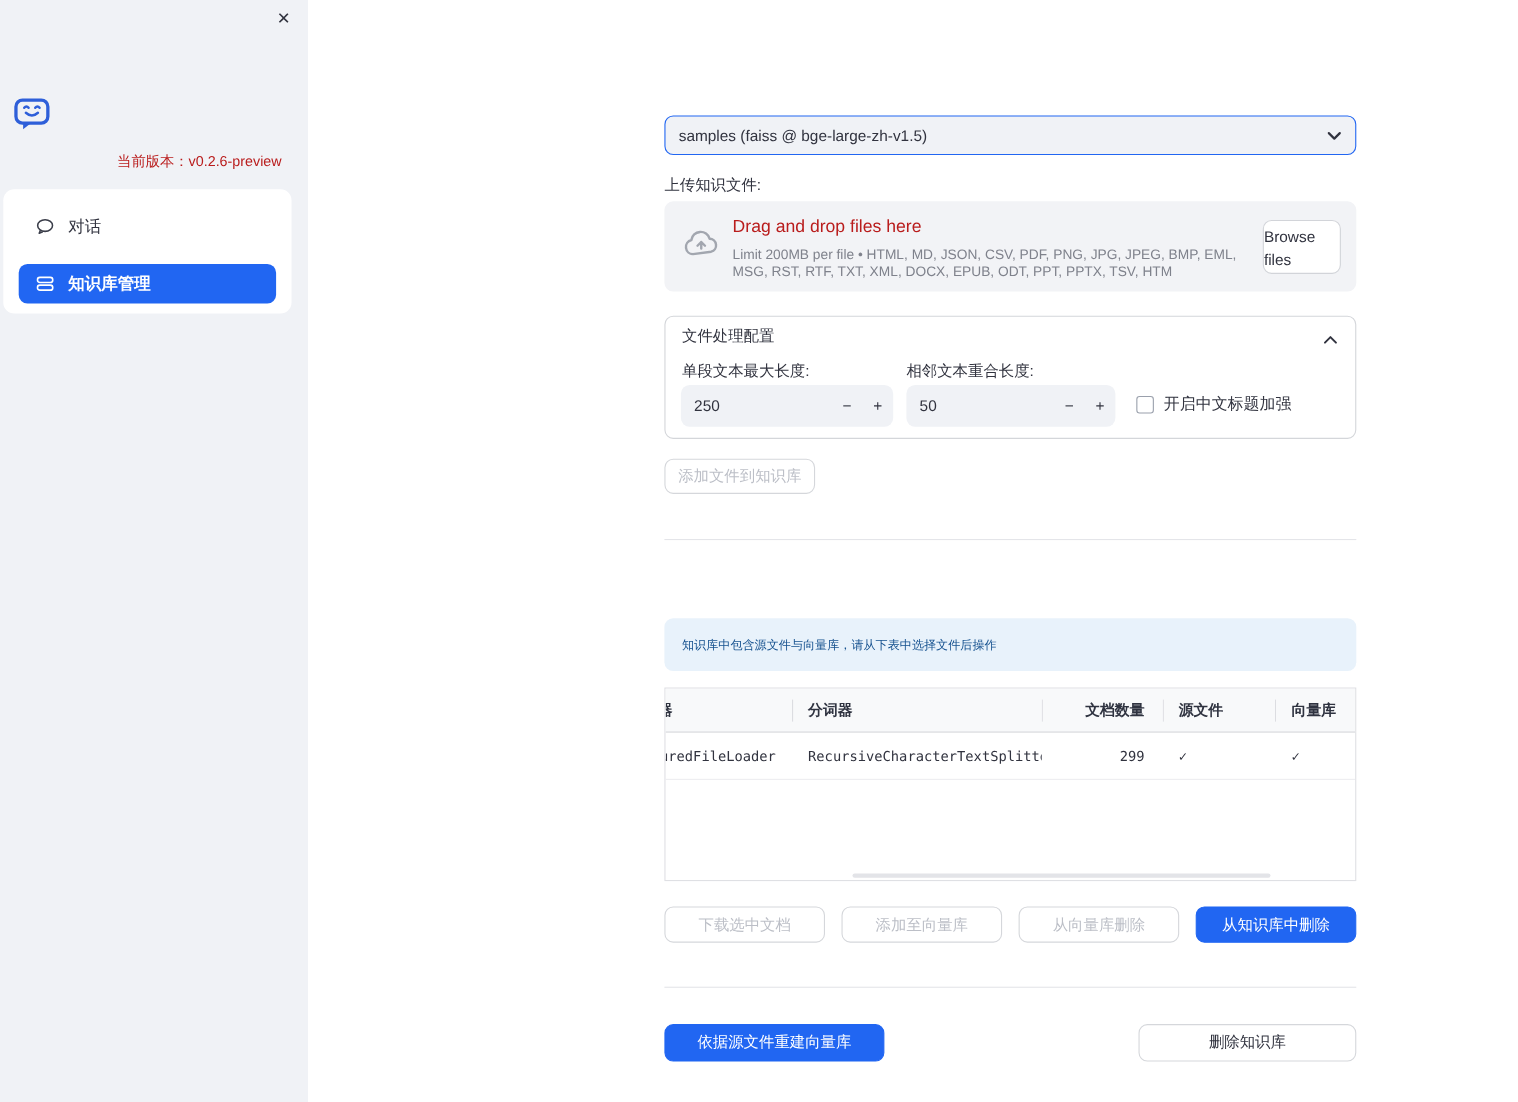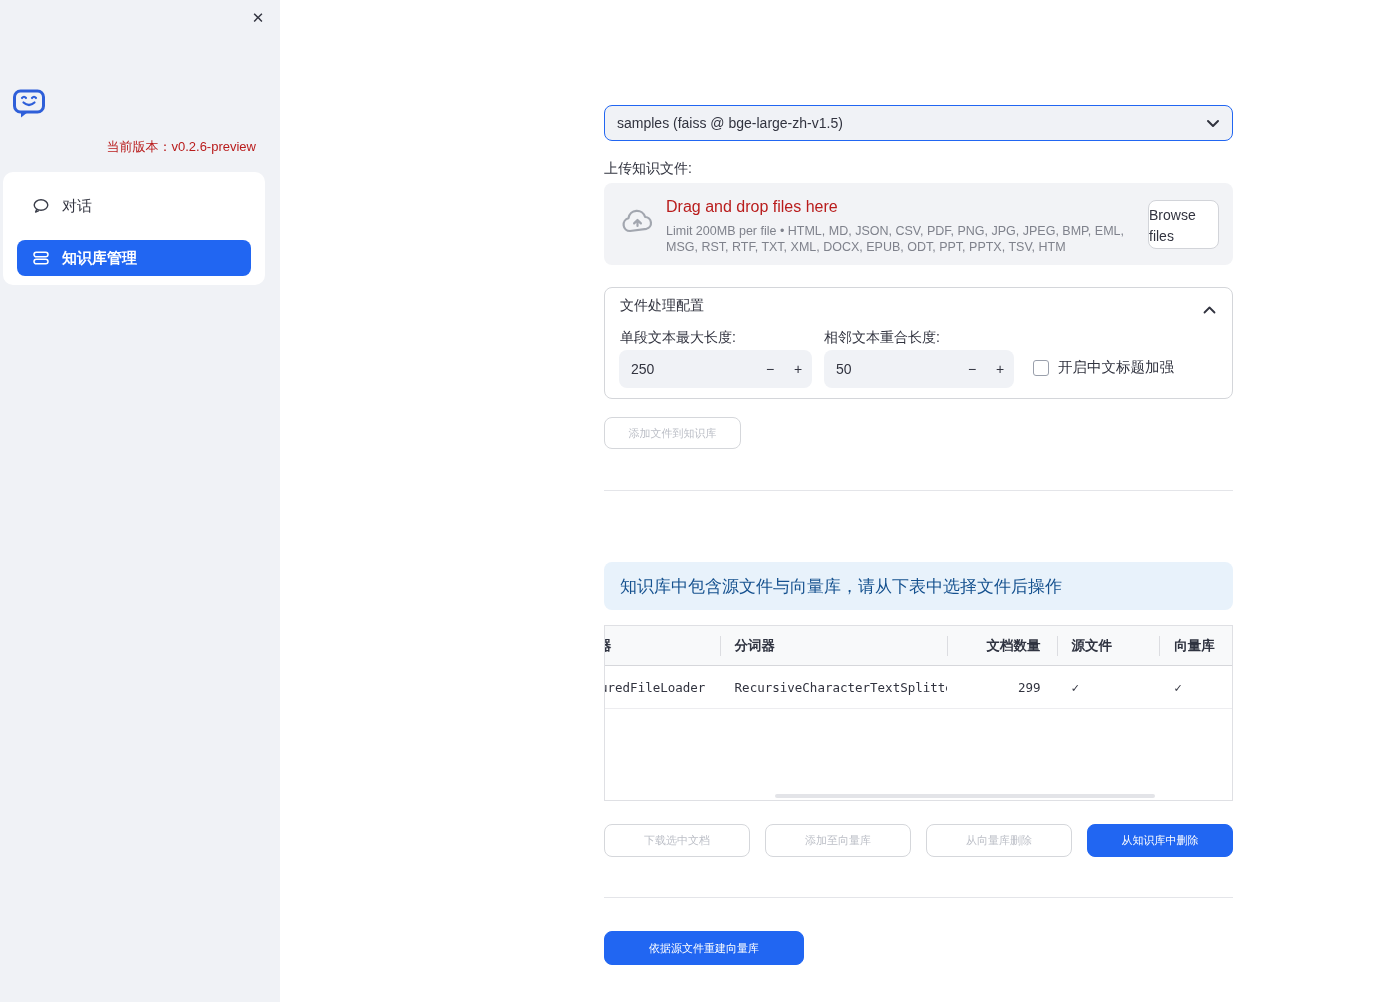--- a/index.html
+++ b/index.html
@@ -50,36 +50,36 @@
            display:flex; align-items:center; font-size:14px; }
   .numin .val { flex:1; padding-left:12px; }
   .numin .step { width:28px; height:38px; line-height:38px; text-align:center; font-size:14px;
                  color:#31333f; cursor:pointer; }
   .numin1 { left:14px; width:193px; }
   .numin2 { left:219px; width:190px; }
   .cbx-row { position:absolute; left:428px; top:70px; display:flex; align-items:center; gap:9px; }
   .cbx { width:16px; height:16px; border:1.6px solid #9aa0ac; border-radius:3px; background:#fff; cursor:pointer; }
   .cbx-label { font-size:14.5px; color:#31333f; }
 
-  .btn { border-radius:8px; font-size:11px; display:inline-flex; align-items:center;
+  .btn { border-radius:8px; font-size:14px; display:inline-flex; align-items:center;
          justify-content:center; cursor:pointer; }
   .btn-disabled { background:#fff; border:1px solid #d5d7db; color:#bcbfc7; }
   .btn-primary { background:#2166f2; border:1px solid #2166f2; color:#fff; }
   .btn-plain { background:#fff; border:1px solid #d5d7db; color:#31333f; }
   .add-btn { top:417px; width:137px; height:32px; }
 
   .divider { height:1px; background:#e4e5e9; }
   .div1 { top:490px; } .div2 { top:897px; }
 
   .kb-line { top:522px; font-size:16px; display:flex; align-items:center; gap:8px; }
   .kb-code { font-family:"DejaVu Sans Mono","Liberation Mono",monospace; font-size:12.5px;
              color:#2aa85e; background:#f3f4f7; border-radius:4px; padding:3px 5px; }
 
   .infobox { top:562px; height:48px; background:#e8f2fb; border-radius:8px; color:#15518f;
-             font-size:17px; display:flex; align-items:center; padding:0 16px; }
+             font-size:11px; display:flex; align-items:center; padding:0 16px; }
 
   .df { top:625px; height:176px; border:1px solid #dfe0e4; background:#fff; overflow:hidden; }
   .df-head { display:flex; height:40px; background:#f8f9fa; border-bottom:1px solid #d6d7db;
              font-size:13.5px; font-weight:bold; color:#2f3340; }
   .df-row { display:flex; height:43px; border-bottom:1px solid #ededf0; align-items:center;
             font-family:"DejaVu Sans Mono","Liberation Mono",monospace; font-size:12.5px; color:#31333f; }
   .dc { padding-left:15px; display:flex; align-items:center; overflow:hidden; position:relative; }
   .dc0 { width:115px; padding-left:0; }
   .dc1 { width:228px; } .dc2 { width:110px; justify-content:flex-end; padding-right:16px; padding-left:0; }
   .dc3 { width:103px; } .dc4 { width:73px; }
@@ -251,16 +251,17 @@
       <div class="btn btn-disabled rb0">下载选中文档</div>
       <div class="btn btn-disabled rb1">添加至向量库</div>
       <div class="btn btn-disabled rb2">从向量库删除</div>
       <div class="btn btn-primary rb3">从知识库中删除</div>
     </div>
 
     <div class="blk divider div2"></div>
 
     <div class="blk bottom-btns">
       <div class="btn btn-primary rebuild-btn">依据源文件重建向量库</div>
+      <div class="btn btn-plain delete-btn">删除知识库</div>
     </div>
 
   </div>
 </div>
 
 </body></html>

